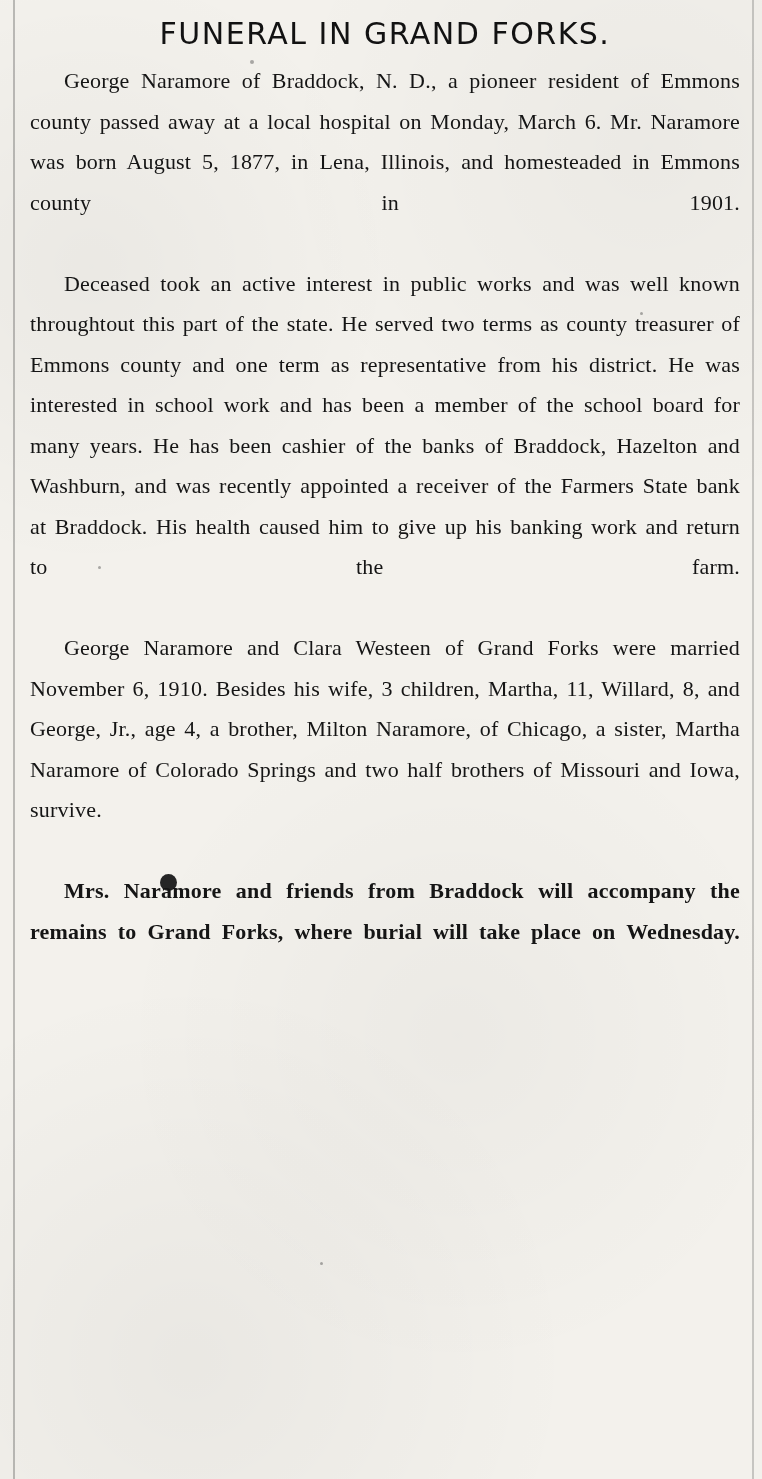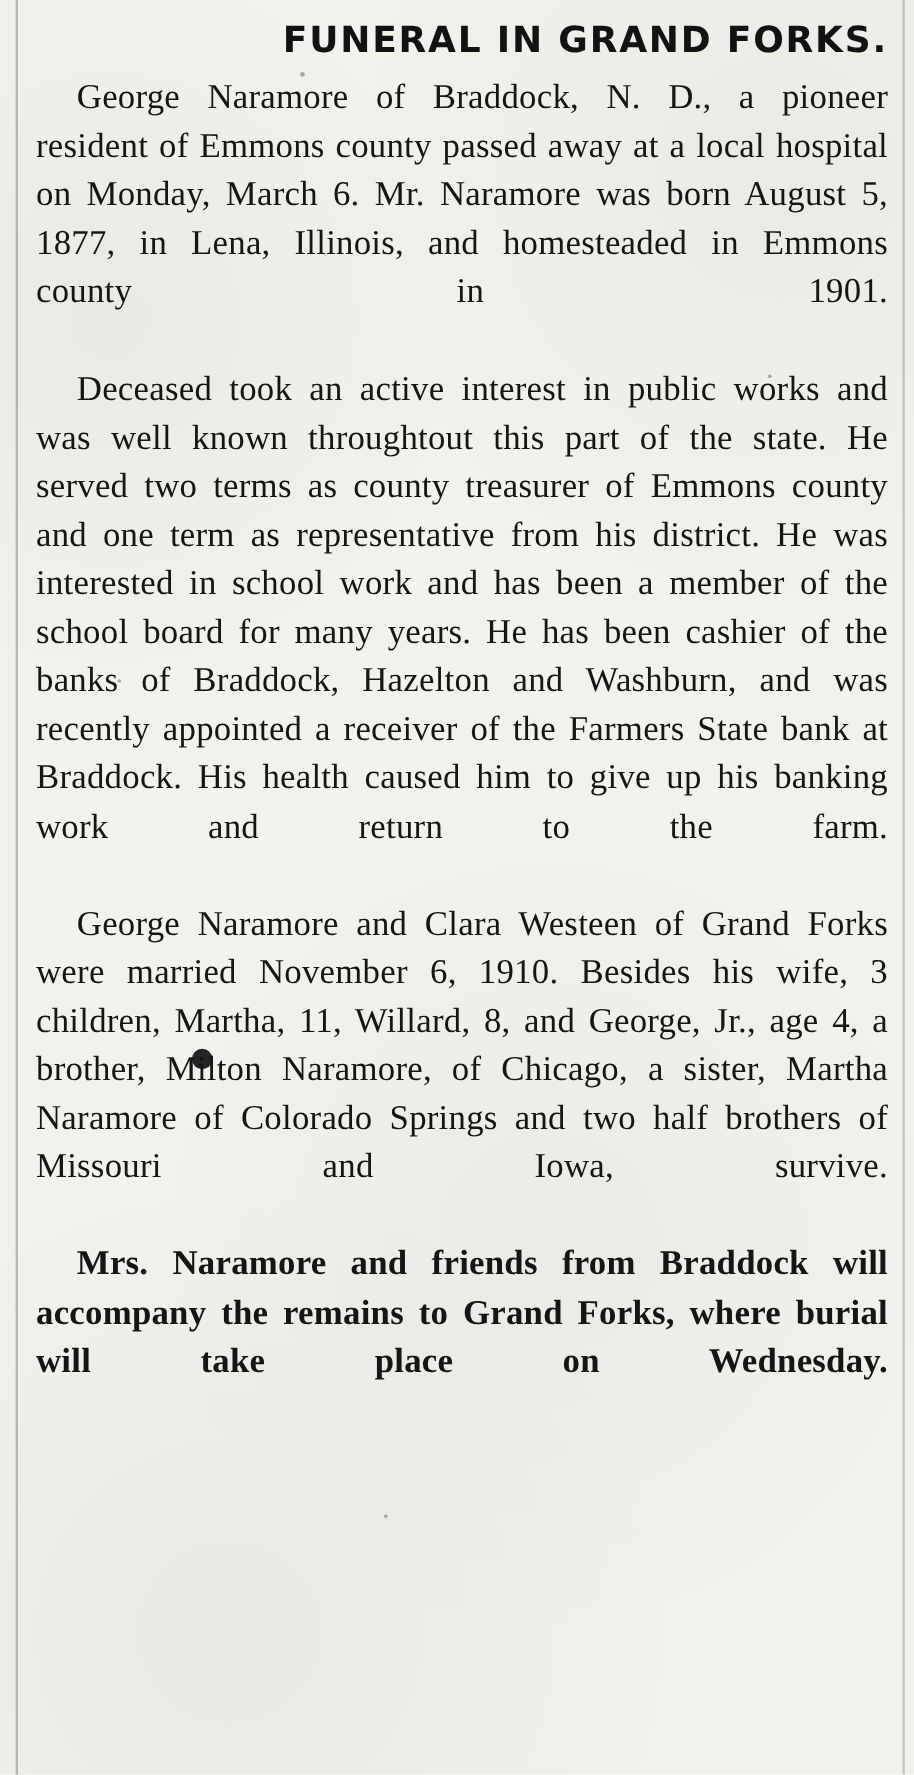--- a/index.html
+++ b/index.html
@@ -42,35 +42,35 @@
     content: "";
     position: absolute;
     top: 0;
     right: 8px;
     width: 2px;
     height: 100%;
     background: rgba(40,40,40,0.22);
   }
   .headline {
     font-family: "DejaVu Sans", sans-serif;
-    font-weight: bold;
+    font-weight: normal;
     font-size: 30px;
     letter-spacing: 1.5px;
-    text-align: right;
+    text-align: center;
     color: #121212;
     margin: 2px 0 10px 0;
     white-space: nowrap;
   }
   .article-body {
     position: relative;
     z-index: 2;
   }
   p.para {
     font-family: "Liberation Serif", serif;
-    font-size: 29px;
+    font-size: 22px;
     line-height: 40.5px;
     text-align: justify;
     text-justify: inter-word;
     margin: 0 0 0 0;
     text-indent: 34px;
     color: #151515;
     letter-spacing: 0.2px;
     word-spacing: 1px;
   }
   p.para:last-child {

